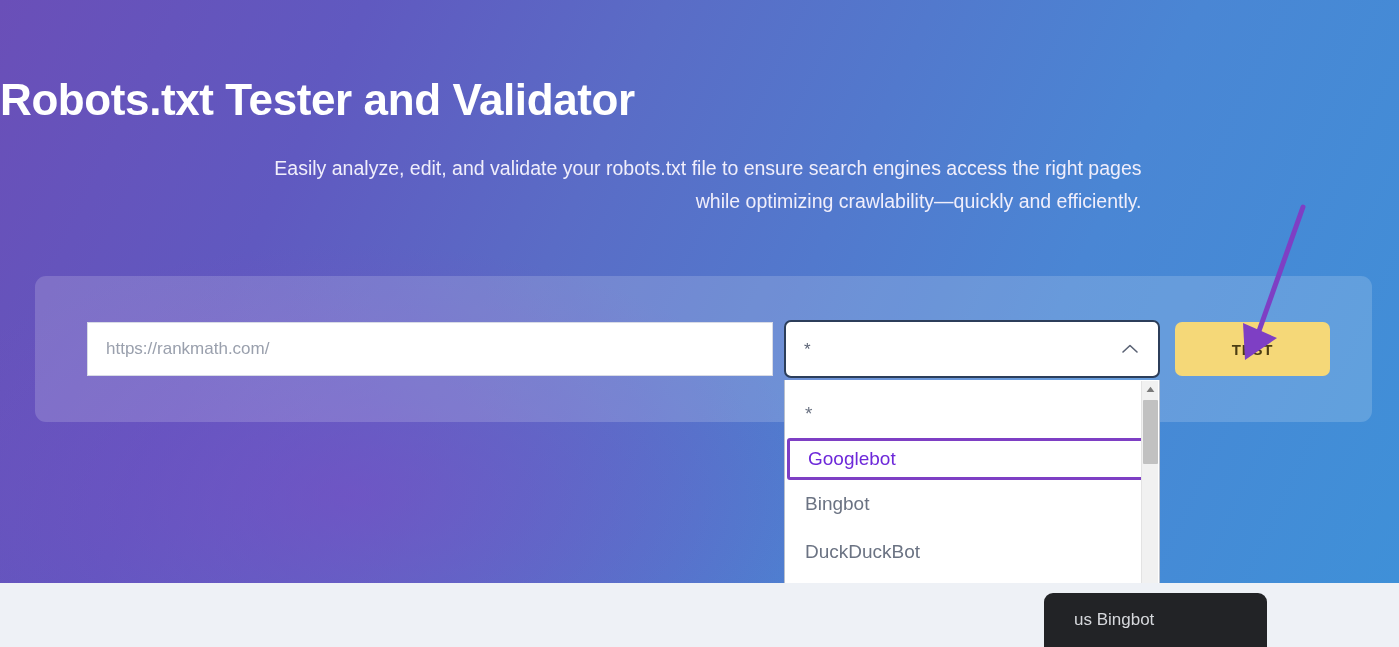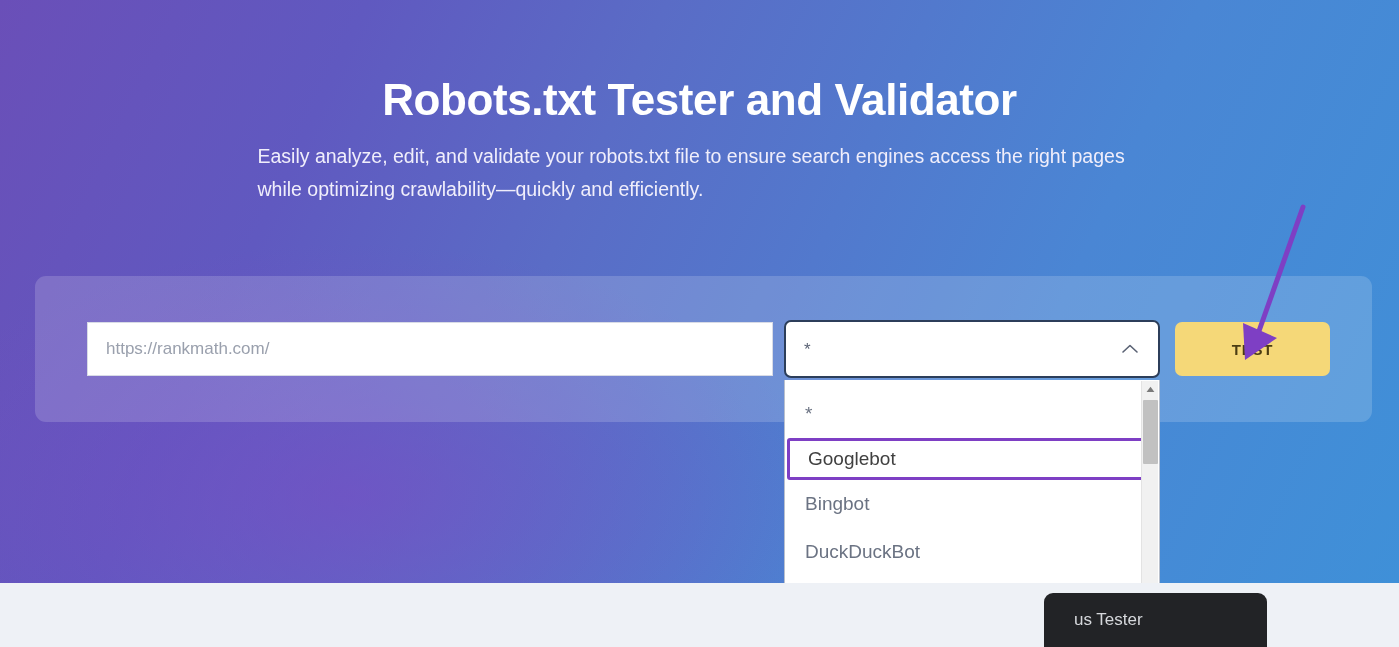--- a/index.html
+++ b/index.html
@@ -26,32 +26,31 @@
     pointer-events: none;
   }
   .page-bottom {
     position: absolute; left: 0; top: 583px;
     width: 1399px; height: 64px;
     background: #eef1f6;
   }
 
   .hero-title {
     position: absolute; left: 0; top: 73px; width: 1399px;
-    text-align: center;
     color: #ffffff;
     font-size: 44px;
     font-weight: bold;
     letter-spacing: -0.4px;
     line-height: 54px;
   }
   .hero-sub {
-    position: absolute; left: 50%; top: 140px;
+    position: absolute; left: 50%; top: 152px;
     transform: translateX(-50%);
     width: 884px;
-    text-align: left;
+    text-align: right;
     color: #f0eefb;
     font-size: 19.5px;
     line-height: 33px;
     font-weight: 400;
   }
 
   
   .form-panel {
     position: absolute; left: 35px; top: 276px;
     width: 1337px; height: 146px;
@@ -113,21 +112,21 @@
     padding: 0 18px;
     font-size: 19px;
     color: #6b7383;
     cursor: pointer;
     margin: 0 2px;
   }
   .opt.first { margin-top: 10px; }
   .opt.highlight {
     border: 3px solid #7e3fc4;
     border-radius: 3px;
-    color: #404040;
+    color: #6d28d9;
     height: 42px;
     margin: 0 2px;
   }
 
   
   .sbar {
     position: absolute; right: 1px; top: 1px;
     width: 17px; height: 215px;
     background: #f1f1f1;
     border-left: 1px solid #e3e3e3;
@@ -229,16 +228,16 @@
       <svg width="110" height="175" viewBox="0 0 110 175">
         <line x1="78" y1="12" x2="34" y2="136" stroke="#7e3fc4" stroke-width="5" stroke-linecap="round"></line>
         <path d="M20 165 L18 128 L52 143 Z" fill="#7e3fc4"></path>
       </svg>
     </div>
   </div>
 
   <div class="page-bottom"></div>
 
   <div class="tooltip">
-    <span class="tooltip-text">us Tester</span>
+    <span class="tooltip-text">us Bingbot</span>
   </div>
 
 </div>
 
 </body></html>

